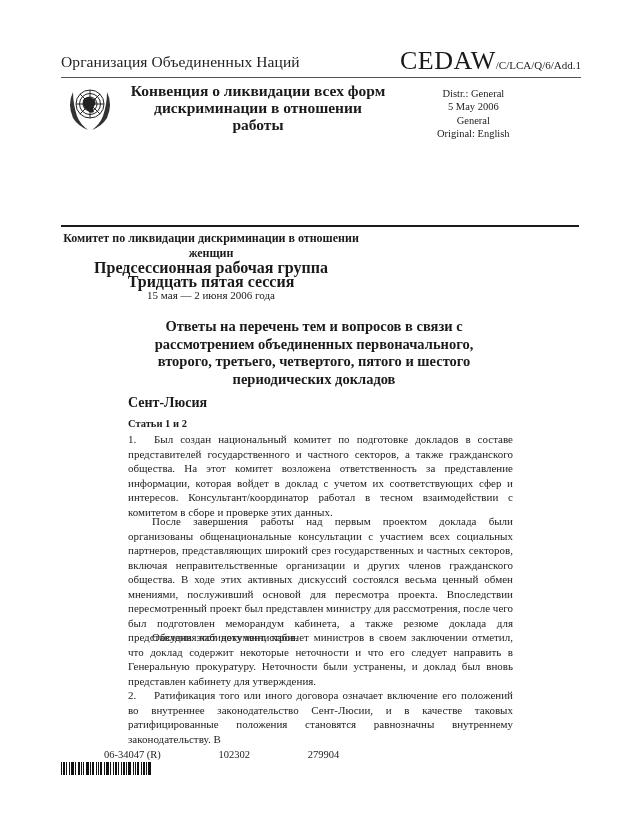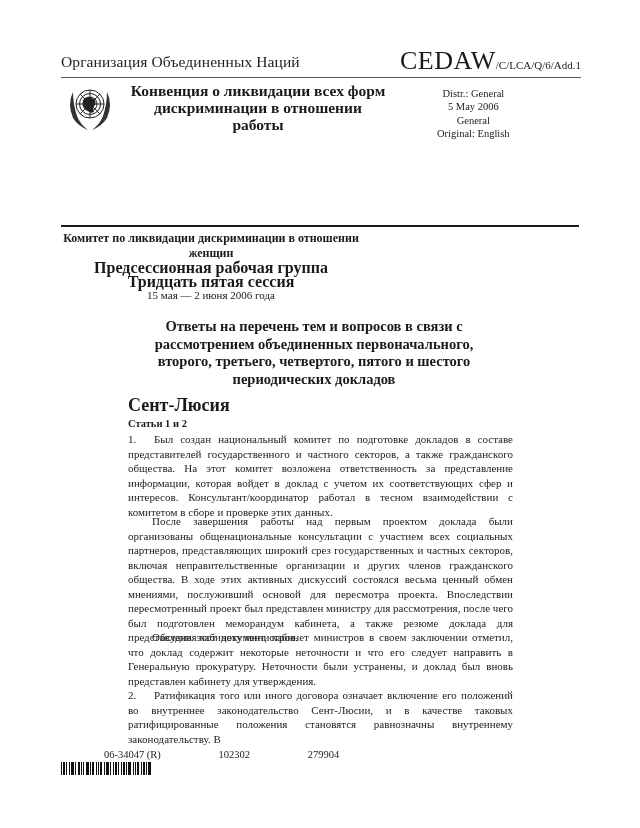--- a/index.html
+++ b/index.html
@@ -13,21 +13,21 @@
     .rule-top { left:61px; width:520px; top:77px; height:0; border-top:1px solid #555; }
     .emblem { left:64px; top:80px; width:52px; height:52px; }
     .conv-title { left:128px; top:82px; width:260px; font-weight:bold; font-size:15.5px; line-height:17px; color:#1a1a1a; }
     .distr { left:414px; top:87px; font-size:10.5px; line-height:13.3px; color:#222;margin-left:23px; }
     .rule-thick { left:61px; width:518px; top:225px; height:2px; background:#1a1a1a; }
     .committee { left:61px; top:231px; width:300px; color:#1a1a1a; }
     .committee .c1 { font-weight:bold; font-size:12px; line-height:15px; }
     .committee .c2 { font-weight:bold; font-size:16px; line-height:13.5px; }
     .committee .c3 { font-size:11px; line-height:14px; }
     .main-title { left:144px; top:318px; width:340px; font-weight:bold; font-size:14.5px; line-height:17.5px; color:#1a1a1a; }
-    .country { left:128px; top:395px; font-weight:bold; font-size:18px; color:#1a1a1a; }
+    .country { left:128px; top:395px; font-weight:bold; font-size:14px; color:#1a1a1a; }
     .articles { left:128px; top:418px; font-weight:bold; font-size:10.5px; color:#1a1a1a; }
     .para { left:128px; width:385px; font-size:11px; line-height:14.5px; text-align:justify; color:#222; }
     .para .num { display:inline-block; width:26px; }
     .para.indent { text-indent:24px; }
     .p1 { top:432px; }
     .p2 { top:514px; }
     .p3 { top:630px; }
     .p4 { top:688px; }
     .footer-ids { left:61px; top:749px; font-size:10.5px; color:#222; word-spacing:0; }
     .footer-ids span { margin-right:12px;margin-left:43px; }

